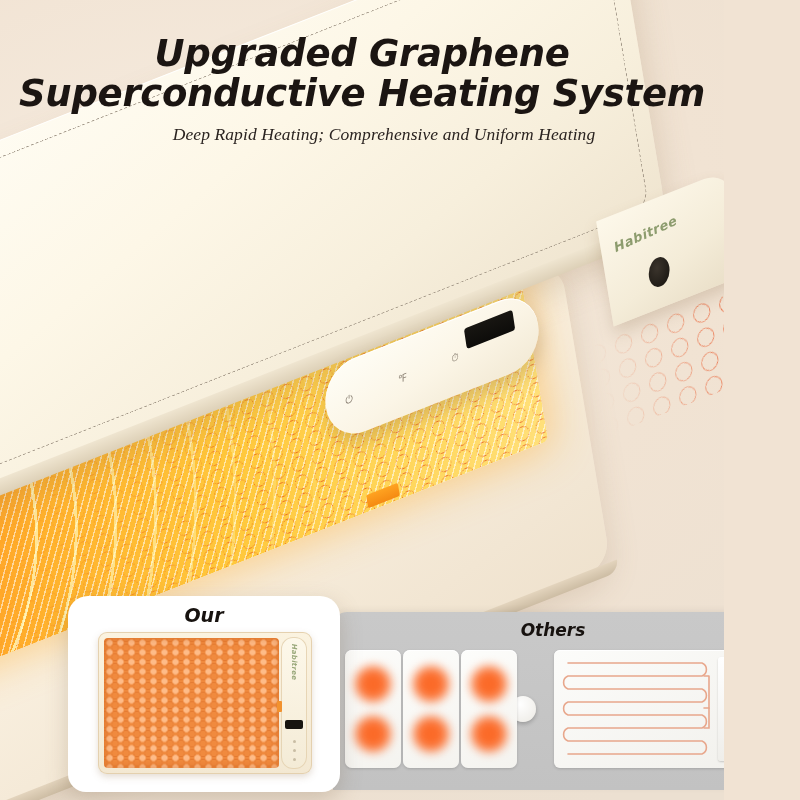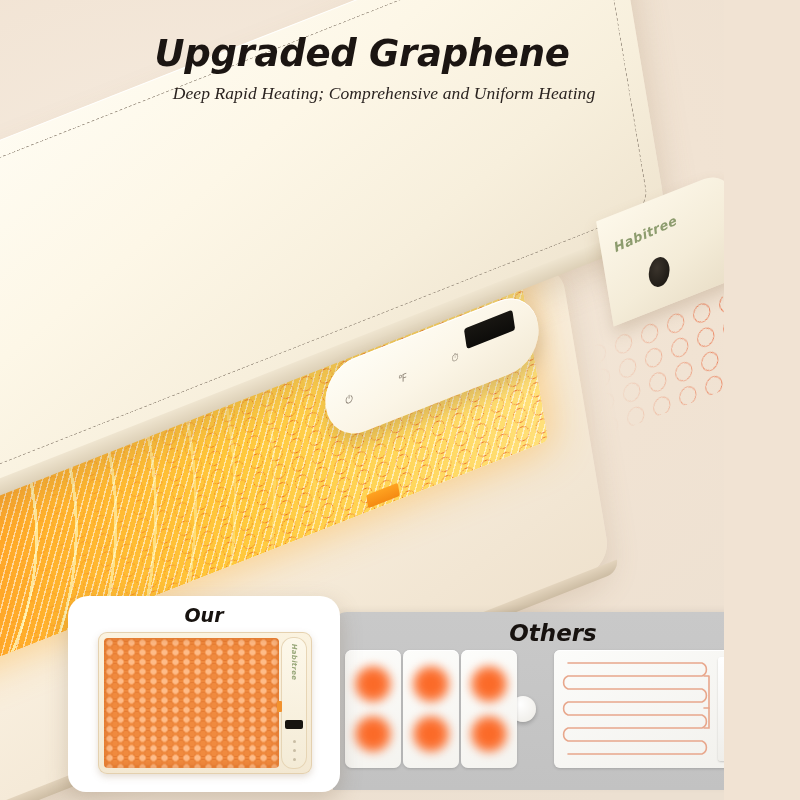--- a/index.html
+++ b/index.html
@@ -196,21 +196,21 @@
   .others-panel{
     position:absolute;left:333px;top:612px;width:432px;height:178px;
     background:linear-gradient(#c9c9c9,#c2c2c2);
     border-radius:14px 14px 0 0;
     z-index:30;
     box-shadow:0 -2px 6px rgba(0,0,0,.06);
   }
   .others-panel .title{
     position:absolute;left:0;right:4px;top:8px;text-align:center;
     font-family:"DejaVu Sans",sans-serif;font-weight:bold;
-    font-size:23px;color:#17120f;padding-left:12px;
+    font-size:17px;color:#17120f;padding-left:12px;
   }
   .others-wrap{
     position:absolute;left:12px;right:12px;top:36px;height:122px;
     display:flex;align-items:center;gap:14px;
   }
   .spot-unit{position:relative;display:flex;align-items:center;}
   .spot-panels{display:flex;gap:2px;}
   .spot-panel{
     width:56px;height:118px;border-radius:7px;
     background:linear-gradient(150deg,#fdfdfb,#f4f3ef);
@@ -311,20 +311,21 @@
     background:#f2922f;border-radius:1px;
   }
 </style>
 </head>
 <body>
 
 <div id="stage">
 
   <div class="headline">
     <span class="l1">Upgraded Graphene</span>
+    <span class="l2">Superconductive Heating System</span>
     <span class="sub">Deep Rapid Heating; Comprehensive and Uniform Heating</span>
   </div>
 
   <div class="scene">
 
     <div class="base-plate"></div>
 
     <div class="film">
       <div class="hex-mesh"></div>
       <div class="glow-waves"></div>

